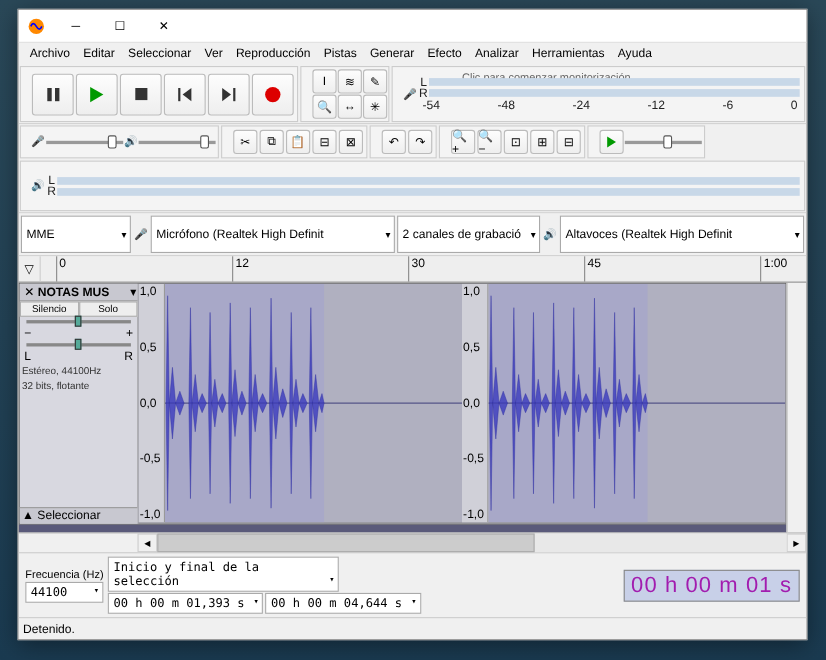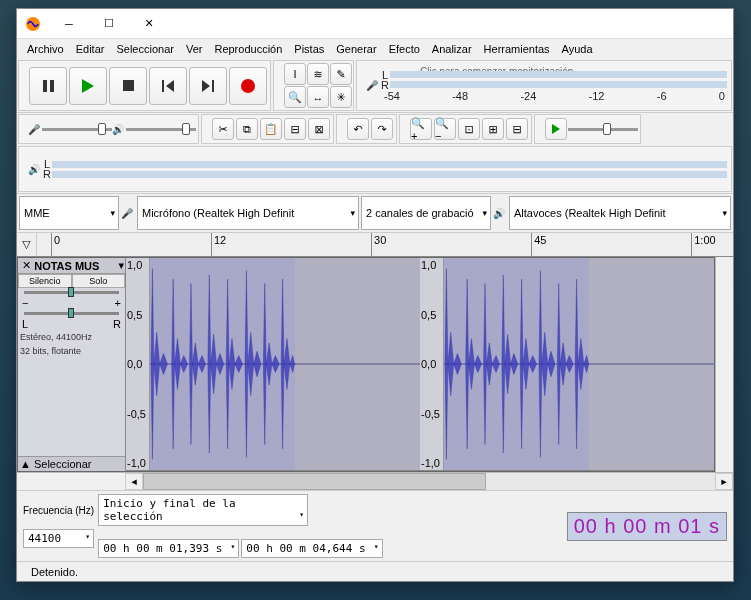--- a/index.html
+++ b/index.html
@@ -64,26 +64,26 @@
 .wave-ch { flex: 1; background: #b0b0c0; border-bottom: 1px solid #888; position: relative; overflow: hidden; }
 .wave-scale { position: absolute; left: 0; top: 0; width: 24px; height: 100%; background: #d0d0d8; border-right: 1px solid #999; font-size: 8px; display: flex; flex-direction: column; justify-content: space-between; padding: 1px; }
 .wave-canvas { position: absolute; left: 24px; right: 0; top: 0; bottom: 0; }
 .wave-canvas svg { width: 100%; height: 100%; display: block; }
 .vscroll { width: 18px; background: #f0f0f0; border-left: 1px solid #bbb; }
 .hscroll-row { height: 18px; display: flex; background: #f0f0f0; border-top: 1px solid #bbb; }
 .hscroll-row .arrow { width: 18px; display: flex; align-items: center; justify-content: center; border: 1px solid #ccc; cursor: pointer; }
 .hscroll-track { flex: 1; background: #e8e8e8; position: relative; }
 .hscroll-thumb { position: absolute; height: 100%; background: #ccc; border: 1px solid #aaa; }
 .selection-bar { display: flex; align-items: center; gap: 4px; padding: 3px 6px; background: #f0f0f0; border-top: 1px solid #ccc; }
-.sel-group { display: flex; flex-direction: column; gap: 13px; }
+.sel-group { display: flex; flex-direction: column; gap: 1px; }
 .sel-label { font-size: 10px; }
 .sel-input { border: 1px solid #aaa; background: #fff; padding: 2px 16px 2px 4px; font-family: monospace; font-size: 11px; position: relative; cursor: pointer; }
 .sel-input::after { content: "▾"; position: absolute; right: 3px; font-size: 8px; }
 .timecode { font-family: Liberation Sans, sans-serif; font-size: 20px; background: #c8d0e8; border: 1px solid #888; padding: 2px 6px; letter-spacing: 1px; color: #a21caf; }
-.statusbar { height: 20px; display: flex; align-items: center; padding: 0 14px; background: #f0f0f0; border-top: 1px solid #ccc; font-size: 11px; }
+.statusbar { height: 20px; display: flex; align-items: center; padding: 0 4px; background: #f0f0f0; border-top: 1px solid #ccc; font-size: 11px; }
 .icon-sm { width: 14px; height: 14px; display: inline-flex; align-items: center; justify-content: center; }
 .mic-icon::before { content: "🎤"; font-size: 10px; }
 .spk-icon::before { content: "🔊"; font-size: 10px; }
 .empty-tracks { flex: 1; background: #5a5a7a; }
 </style>
 </head>
 <body>
 
 <div class="window">
 

